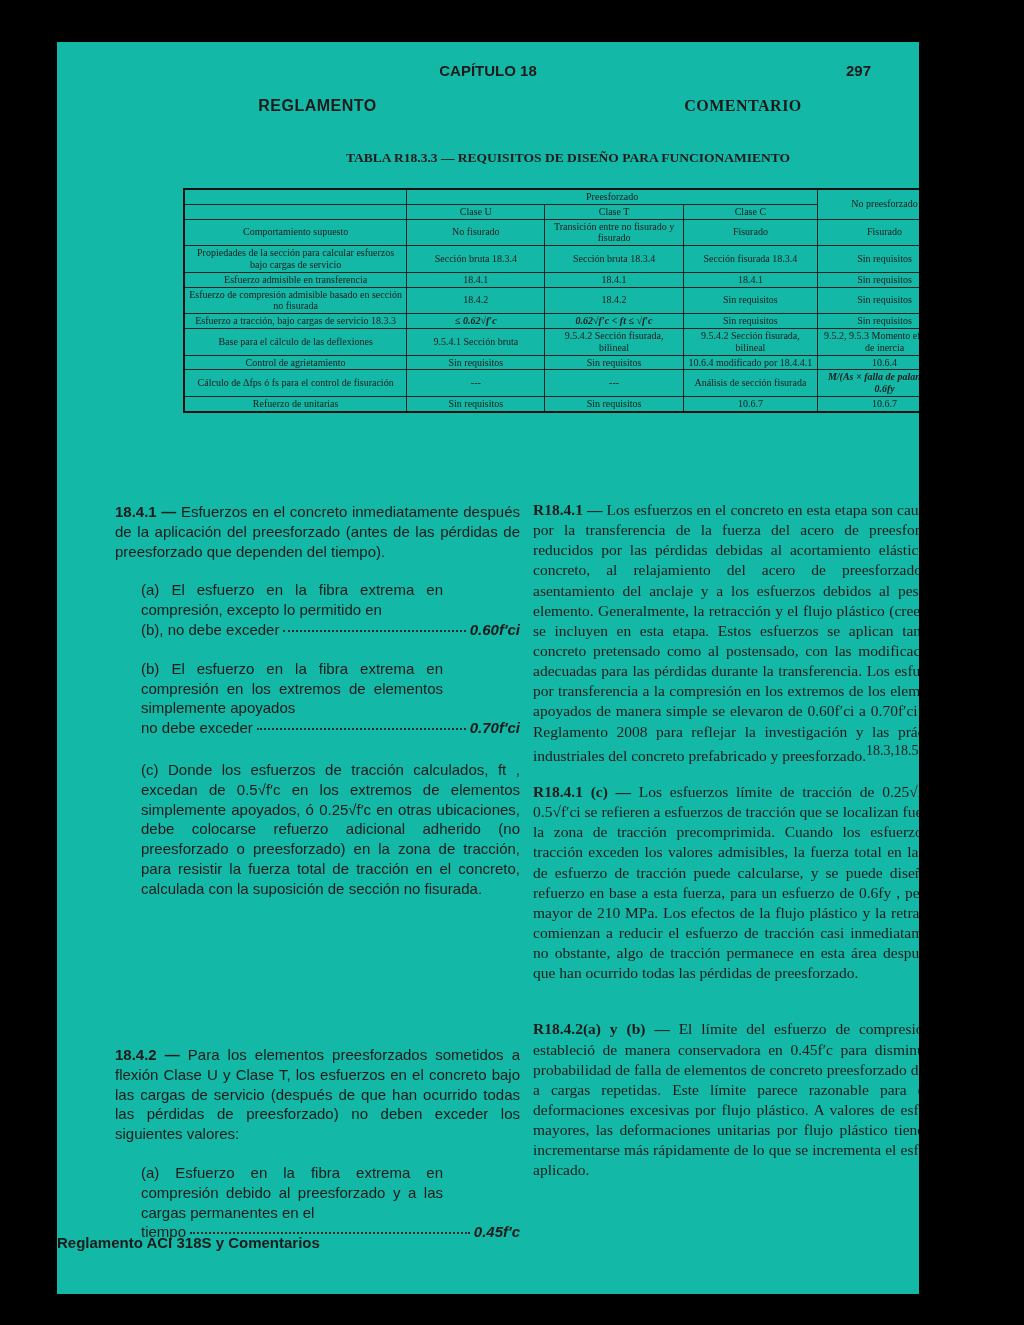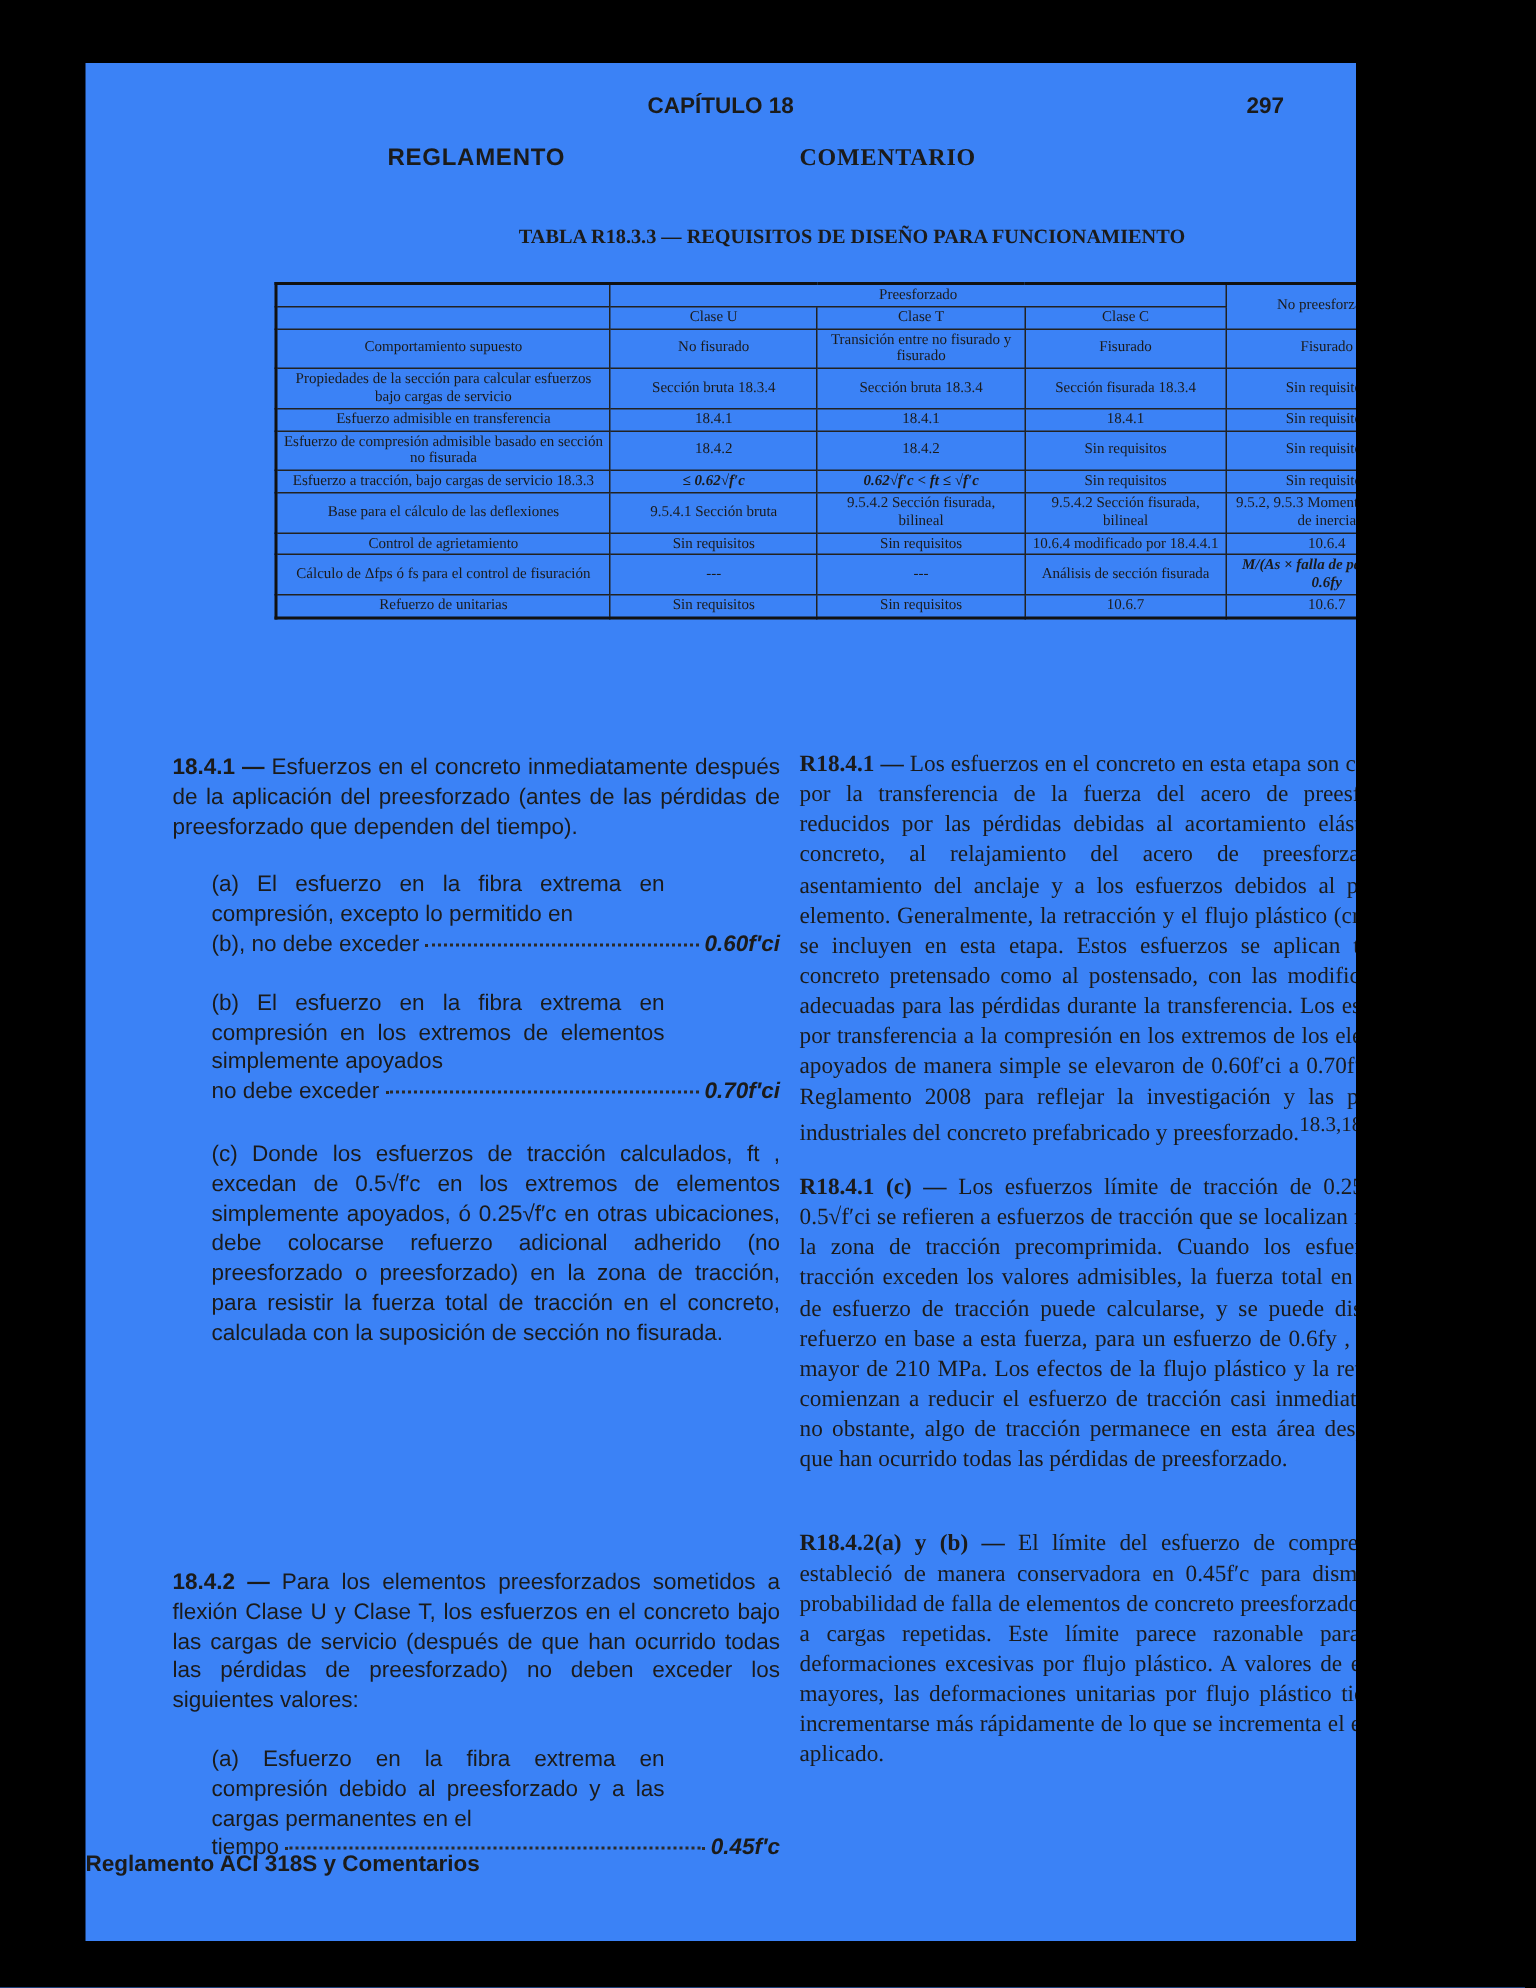--- a/index.html
+++ b/index.html
@@ -5,36 +5,36 @@
   html,body{margin:0;padding:0;}
   body{
     width:1024px;height:1325px;
     background:#000;
     position:relative;
     font-family:"Liberation Serif", serif;
     -webkit-font-smoothing:antialiased;
   }
   .page{
     position:absolute;left:57px;top:42px;width:847px;height:1252px;
-    background:#3b82f6;color:#1b1b1b;overflow:hidden;
+    background:#14b8a6;color:#1b1b1b;overflow:hidden;padding-left:15px;
   }
   .chapter{
     position:absolute;top:20px;left:0;width:100%;text-align:center;
     font-family:"Liberation Sans", sans-serif;font-weight:bold;font-size:15px;
   }
   .pageno{
     position:absolute;top:20px;right:48px;
     font-family:"Liberation Sans", sans-serif;font-weight:bold;font-size:15px;
   }
   .colhead-left{
     position:absolute;top:55px;left:58px;width:405px;text-align:center;
     font-family:"Liberation Sans", sans-serif;font-weight:bold;font-size:16px;letter-spacing:.5px;
   }
   .colhead-right{
-    position:absolute;top:55px;left:476px;width:420px;
+    position:absolute;top:55px;left:476px;width:420px;text-align:center;
     font-family:"Liberation Serif", serif;font-weight:bold;font-size:16px;letter-spacing:.5px;
   }
   .tbl-title{
     position:absolute;top:108px;left:126px;width:770px;text-align:center;
     font-family:"Liberation Serif", serif;font-weight:bold;font-size:13.5px;
   }
   table.req{
     position:absolute;top:146px;left:126px;width:770px;
     border-collapse:collapse;table-layout:fixed;
     font-size:10px;line-height:1.18;

